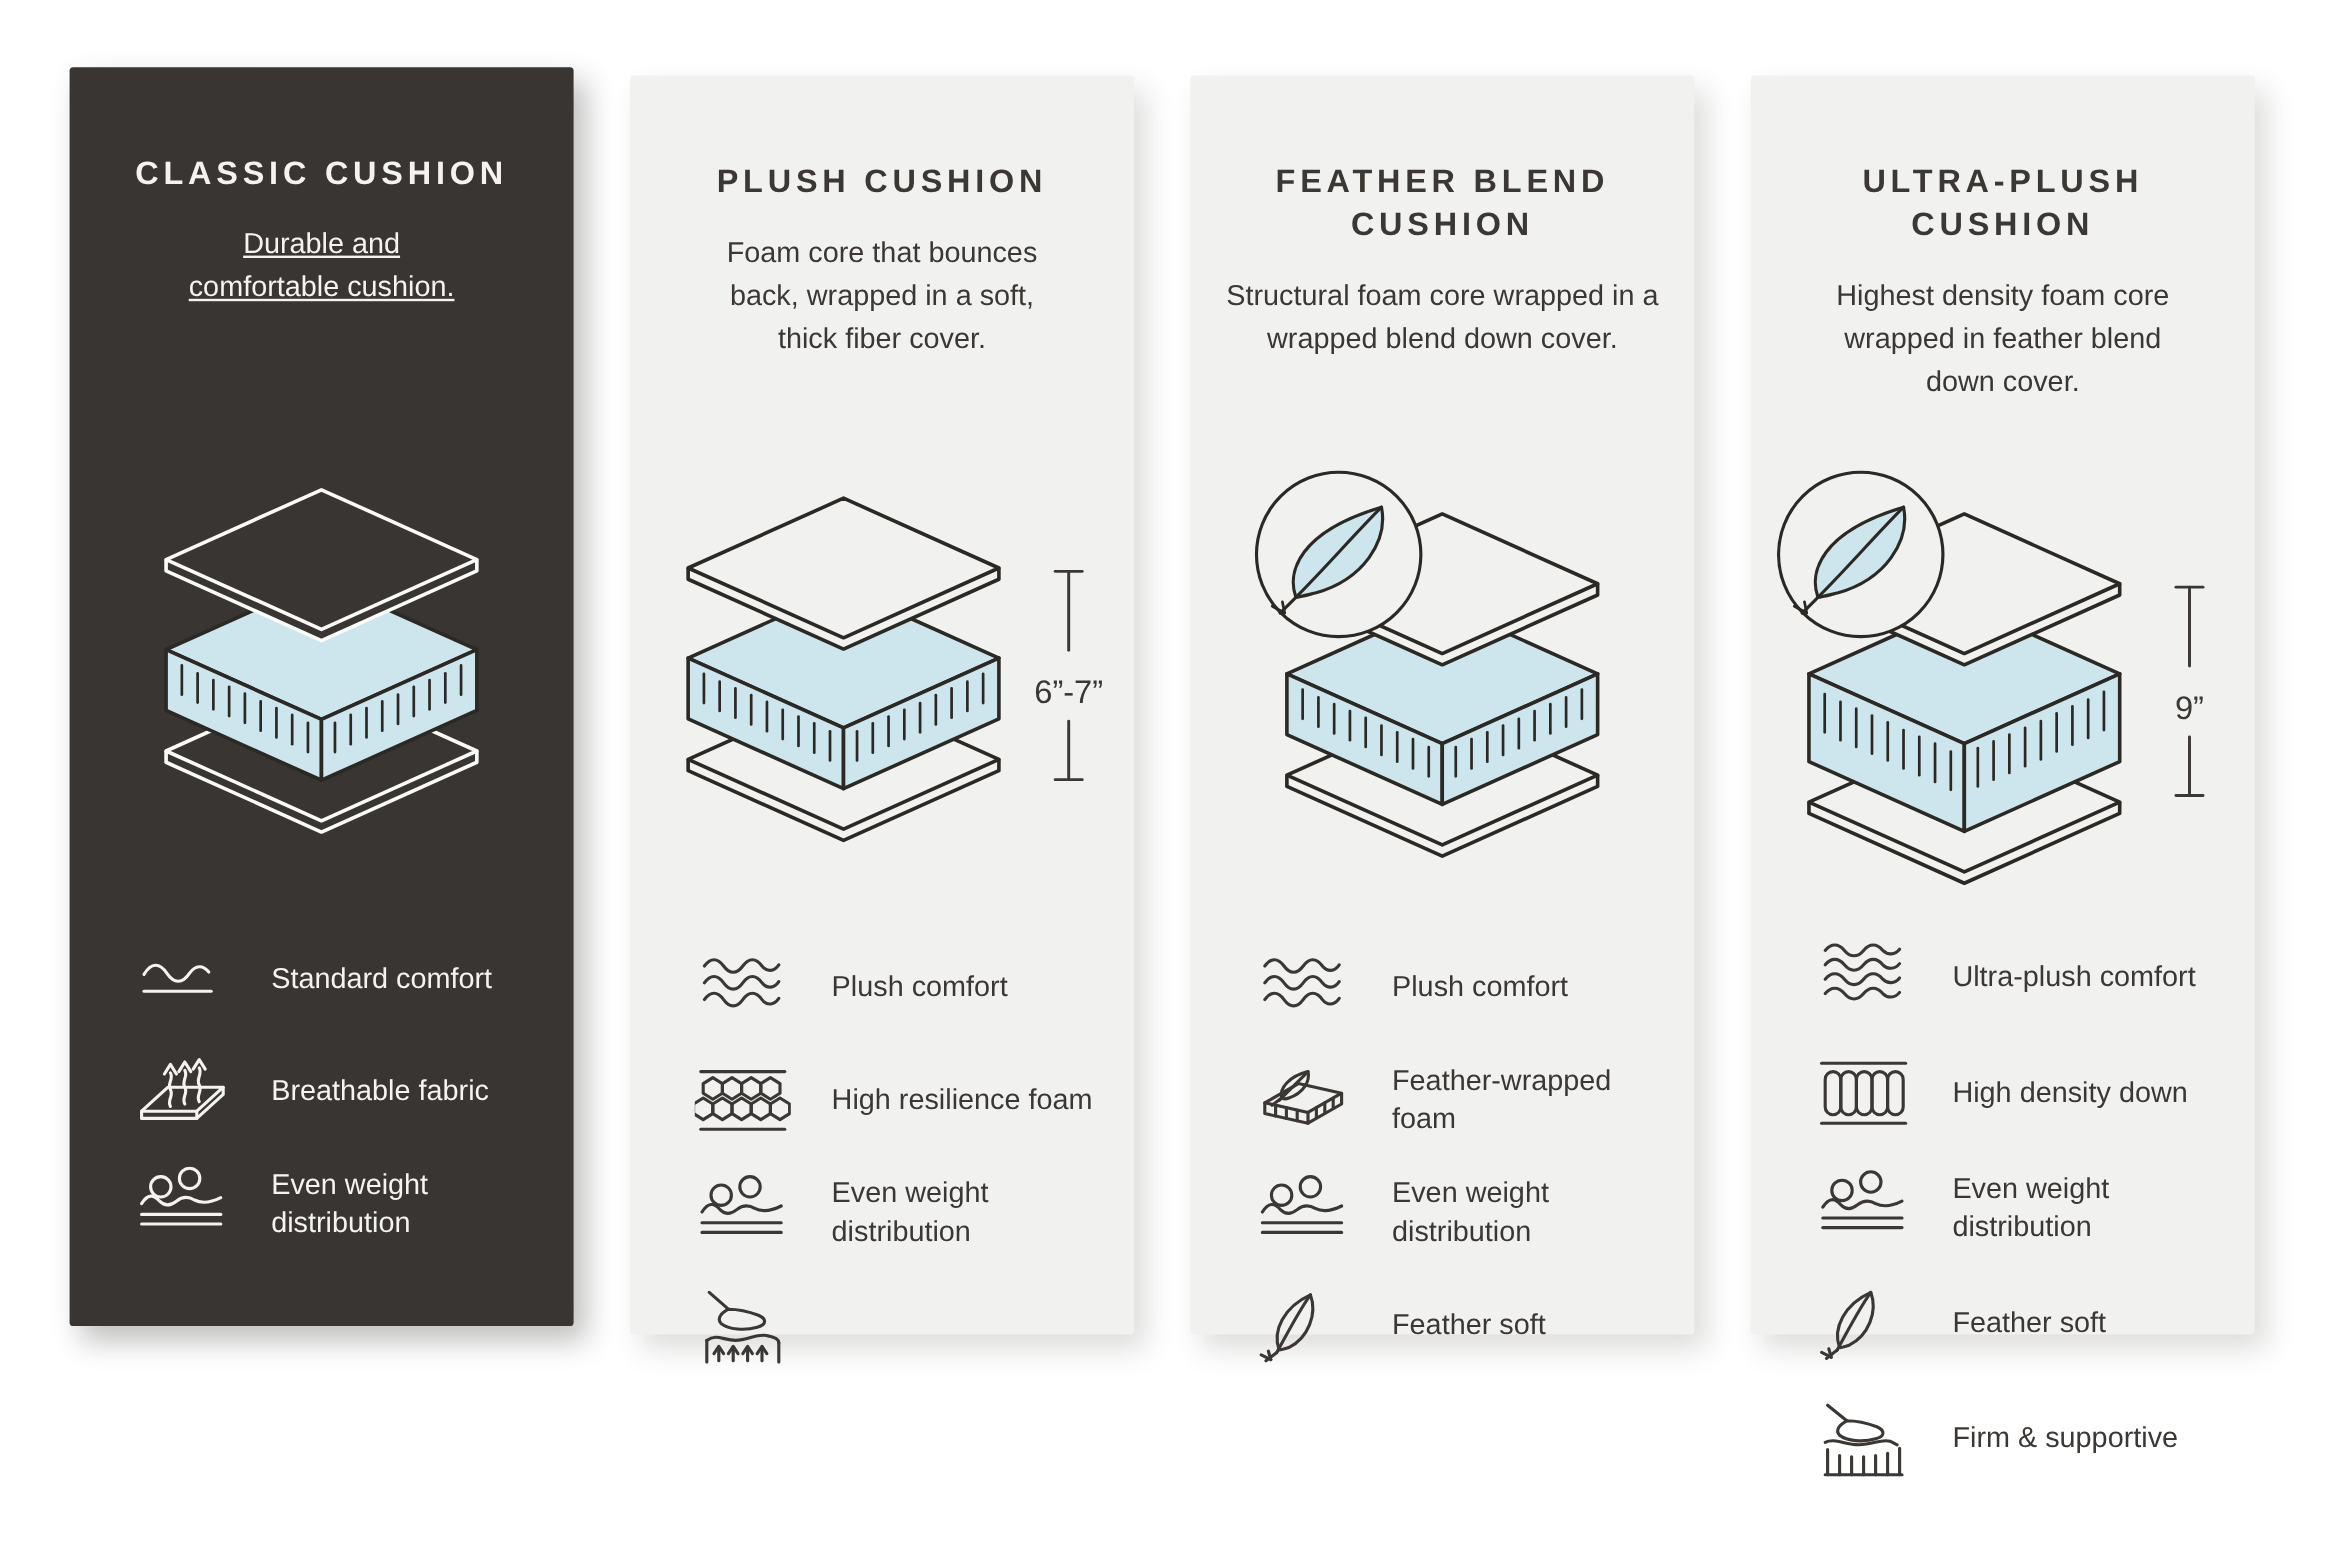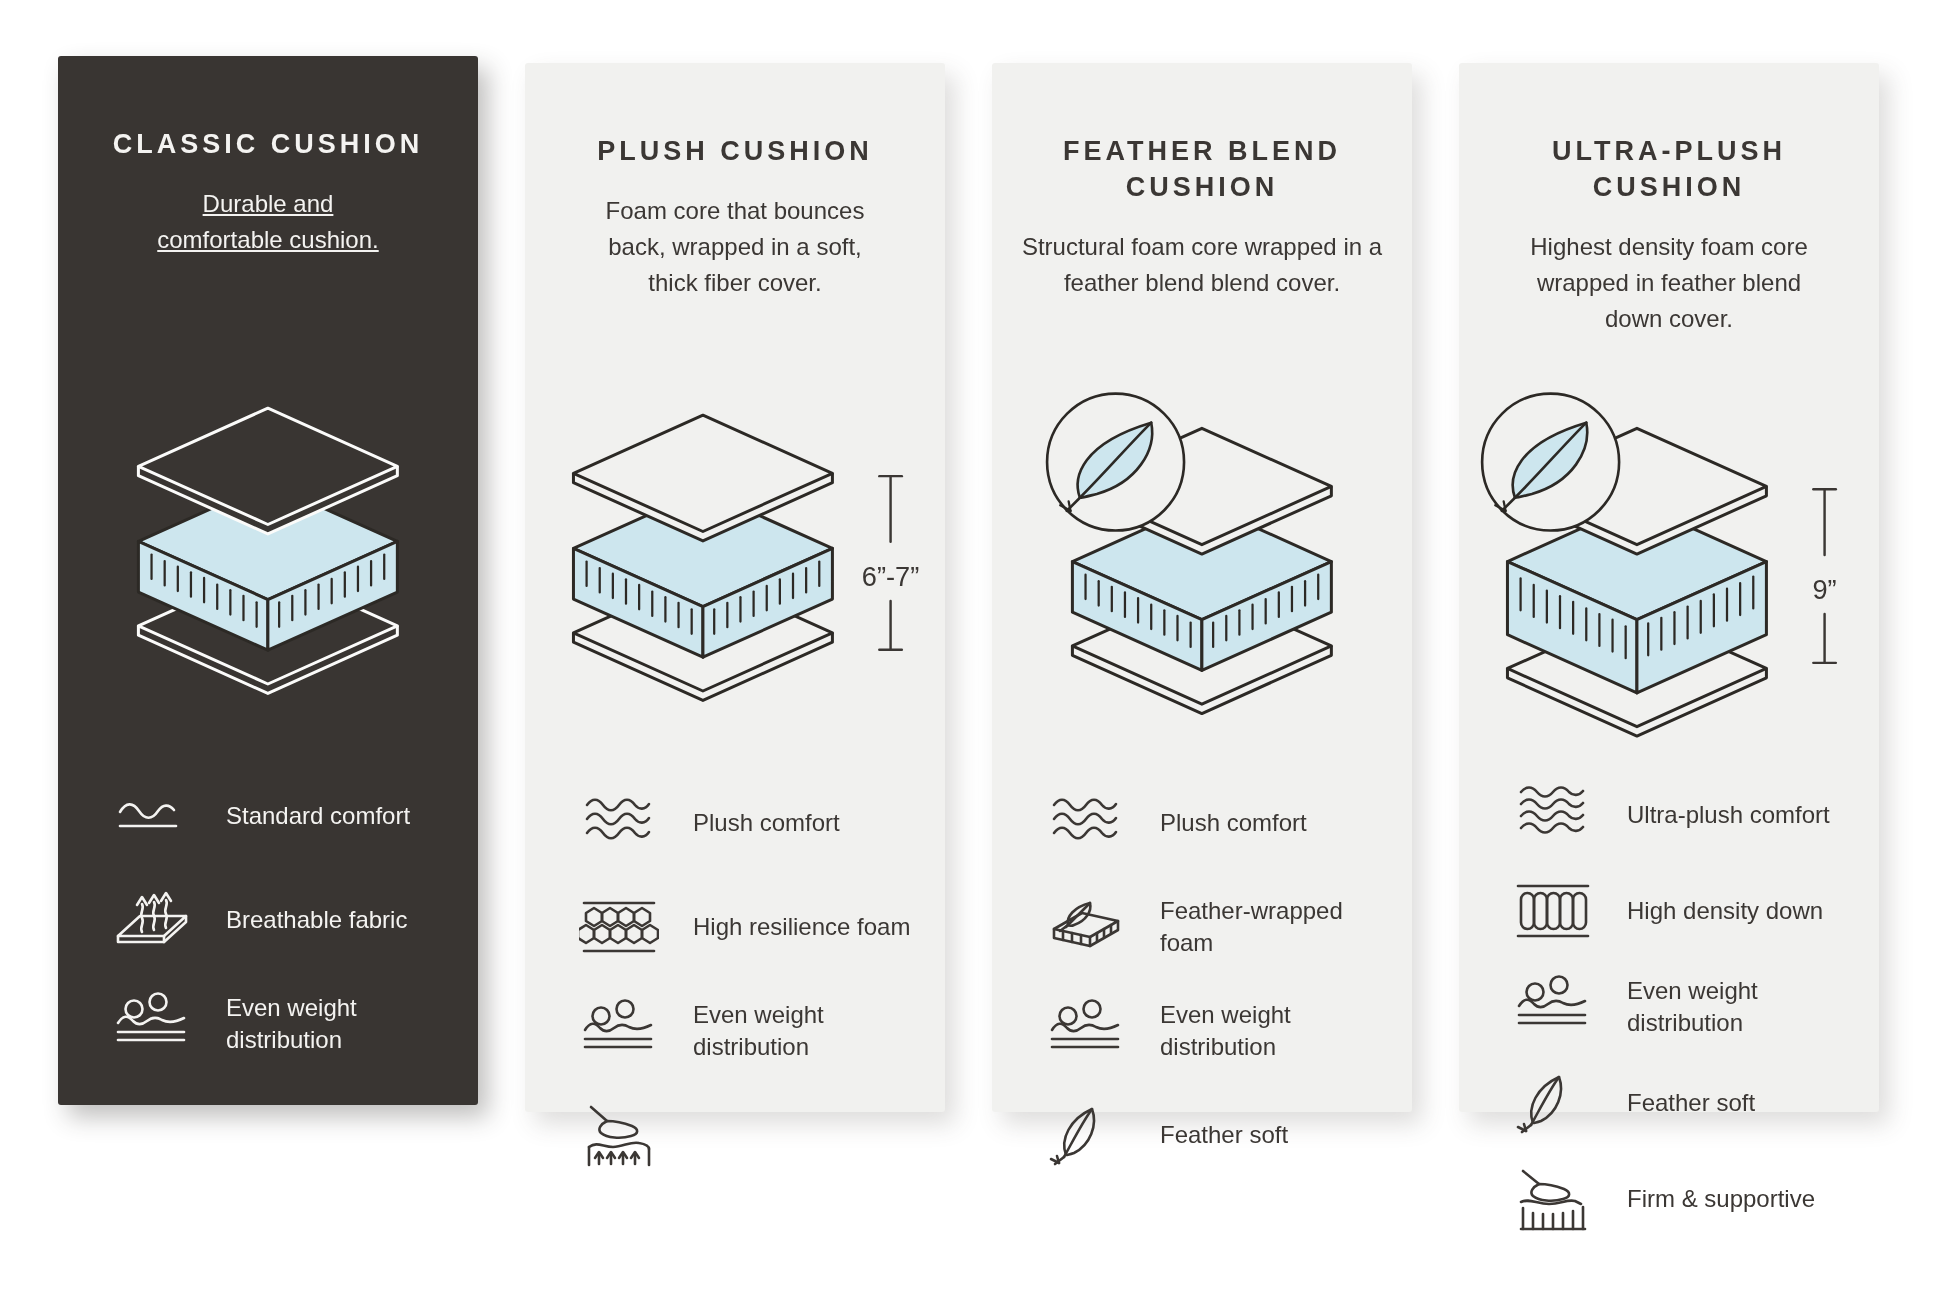--- a/index.html
+++ b/index.html
@@ -22,21 +22,21 @@
   }
   .card-header{height:230px;box-sizing:content-box;padding:70px 16px 0;text-align:center;}
   .card-title{font-size:27px;font-weight:bold;letter-spacing:4px;line-height:36px;color:var(--txt);}
   .card-desc{margin:24px auto 0;font-size:24px;line-height:36px;color:var(--txt);}
   .card--c1 .card-desc{max-width:240px;text-decoration:underline;}
   .card--c2 .card-desc{max-width:280px;}
   .card--c3 .card-desc{max-width:370px;}
   .card--c4 .card-desc{max-width:300px;}
   .illus{height:404px;display:flex;justify-content:center;align-items:flex-end;overflow:visible;}
   .illus svg{height:380px;overflow:visible;}
-  .features{padding:24px 24px 0 54px;display:flex;flex-direction:column;gap:40px;}
+  .features{padding:24px 24px 0 54px;display:flex;flex-direction:column;gap:30px;}
   .card--c4 .features{gap:32px;padding-top:16px;}
   .feat{display:flex;align-items:center;gap:34px;min-height:58px;}
   .feat .ficon{width:80px;height:64px;flex:0 0 80px;stroke:var(--icon);fill:none;stroke-width:2.6;stroke-linecap:round;stroke-linejoin:round;}
   .feat-label{font-size:24px;line-height:32px;max-width:230px;color:var(--txt);}
   .hidden-defs{position:absolute;width:0;height:0;overflow:hidden;}
 </style>
 </head>
 <body>
 
 <svg class="hidden-defs" xmlns="http://www.w3.org/2000/svg" aria-hidden="true">
@@ -297,21 +297,21 @@
         <svg class="ficon">
             <use href="#i-resilient"></use>
           </svg>
       </div>
     </div>
   </section>
 
   <section class="card card--light card--c3">
     <div class="card-header">
       <div class="card-title">FEATHER BLEND CUSHION</div>
-      <div class="card-desc">Structural foam core wrapped in a feather blend blend cover.</div>
+      <div class="card-desc">Structural foam core wrapped in a wrapped blend down cover.</div>
     </div>
     <div class="illus">
       <svg viewBox="8 0 360 405">
         <g transform="translate(0,14)">
           <use href="#g-plate" y="170"></use>
           <use href="#g-foam"></use>
           <use href="#g-plate"></use>
           <use href="#g-badge"></use>
         </g>
       </svg>

